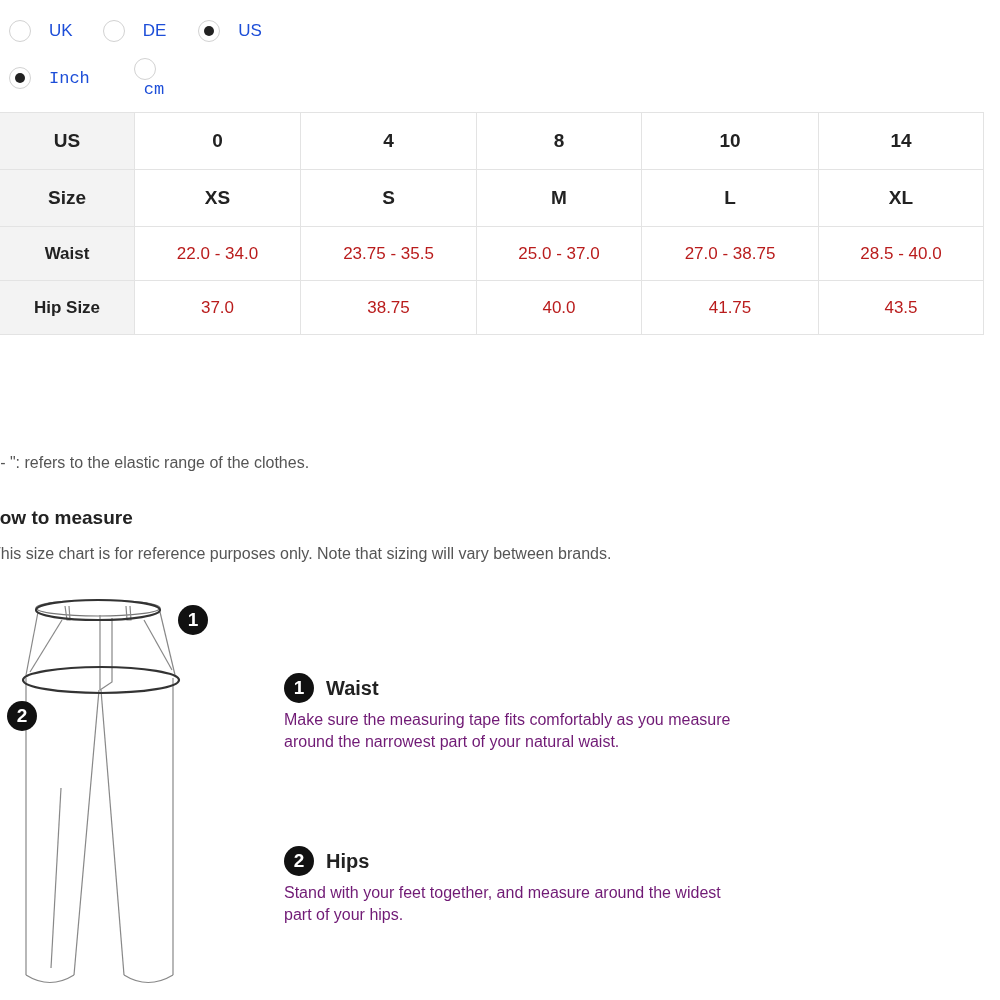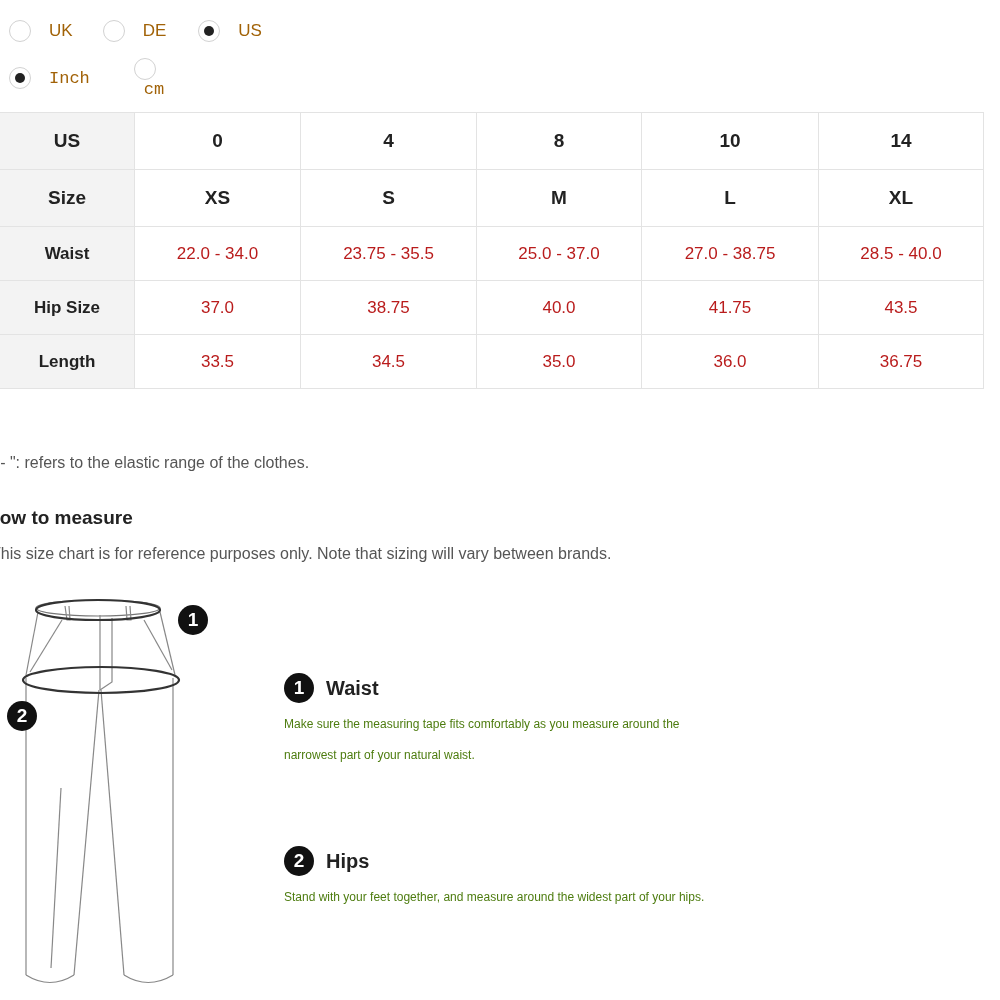--- a/index.html
+++ b/index.html
@@ -5,21 +5,21 @@
   html, body { margin:0; padding:0; background:#ffffff; }
   body { width:1000px; height:1000px; position:relative; overflow:hidden;
          font-family:"Liberation Sans", sans-serif; color:#333; }
 
   .radio-row { position:absolute; left:0; display:flex; align-items:center; height:30px; }
   .radio-opt { display:flex; align-items:center; cursor:pointer; }
   .radio { width:22px; height:22px; border:1px solid #d2d2d2; border-radius:50%;
            box-sizing:border-box; position:relative; background:#fff; }
   .radio.checked::after { content:""; position:absolute; left:5px; top:5px; width:10px; height:10px;
            border-radius:50%; background:#222; }
-  .radio-label { font-size:17px; color:#a16207; margin-left:18px; }
+  .radio-label { font-size:17px; color:#1d4ed8; margin-left:18px; }
 
   table.size { position:absolute; left:-1px; top:112px; border-collapse:collapse; table-layout:fixed; }
   table.size td { border:1px solid #e3e3e3; text-align:center; vertical-align:middle;
                   font-size:17px; color:#b91c1c; padding:0; }
   table.size td.head { background:#f3f3f3; font-weight:bold; font-size:17px; color:#222; }
   table.size tr.big td { font-size:19px; font-weight:bold; color:#222; }
   table.size tr.big td.head { font-size:19px; }
 
   .note { position:absolute; left:-10px; top:454px; font-size:16px; color:#555; white-space:nowrap; }
   .howto { position:absolute; left:-14px; top:507px; font-size:19px; font-weight:bold; color:#222; white-space:nowrap; }
@@ -27,21 +27,21 @@
 
   .figure { position:absolute; left:0; top:590px; width:230px; height:410px; }
 
   .badge { display:inline-flex; align-items:center; justify-content:center; width:30px; height:30px;
            border-radius:50%; background:#111; color:#fff; font-weight:bold; font-size:19px;
            font-family:"Liberation Sans", sans-serif; }
 
   .step { position:absolute; left:284px; width:470px; }
   .step-title { display:flex; align-items:center; }
   .step-title .label { font-size:20px; font-weight:bold; color:#222; margin-left:12px; }
-  .step-desc { font-size:12px; color:#4d7c0f; line-height:31px; margin-top:6px; width:450px; }
+  .step-desc { font-size:16px; color:#701a75; line-height:22px; margin-top:6px; width:450px; }
 </style>
 </head>
 <body>
 
 <div class="radio-row" style="top:16px;">
   <div class="radio-opt" style="margin-left:9px;">
     <span class="radio"></span>
     <span class="radio-label">UK</span>
   </div>
   <div class="radio-opt" style="margin-left:30px;">
@@ -100,28 +100,20 @@
       <td>28.5 - 40.0</td>
     </tr>
     <tr style="height:54px">
       <td class="head">Hip Size</td>
       <td>37.0</td>
       <td>38.75</td>
       <td>40.0</td>
       <td>41.75</td>
       <td>43.5</td>
     </tr>
-    <tr style="height:54px">
-      <td class="head">Length</td>
-      <td>33.5</td>
-      <td>34.5</td>
-      <td>35.0</td>
-      <td>36.0</td>
-      <td>36.75</td>
-    </tr>
   </tbody>
 </table>
 
 <div class="note">" - ":  refers to the elastic range of the clothes.</div>
 <div class="howto">How to measure</div>
 <div class="disclaimer">This size chart is for reference purposes only. Note that sizing will vary between brands.</div>
 
 <div class="figure">
   <svg width="230" height="410" viewBox="0 0 230 410">
     <g fill="none" stroke="#888" stroke-width="1.2">

